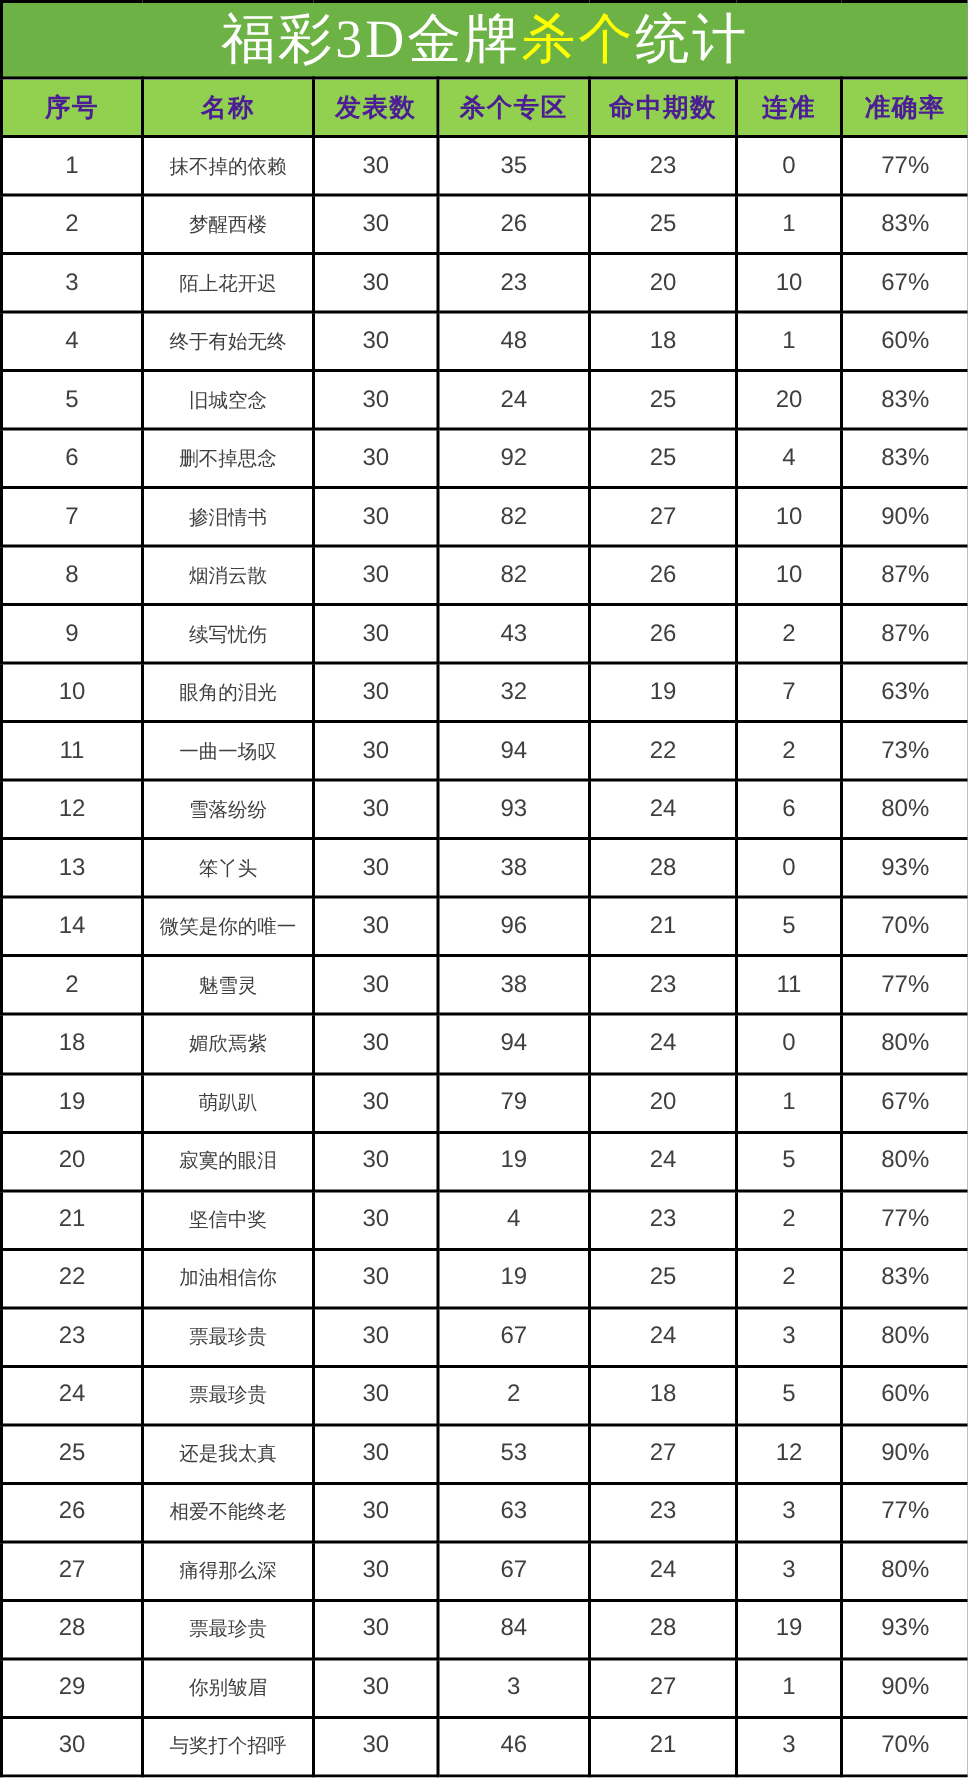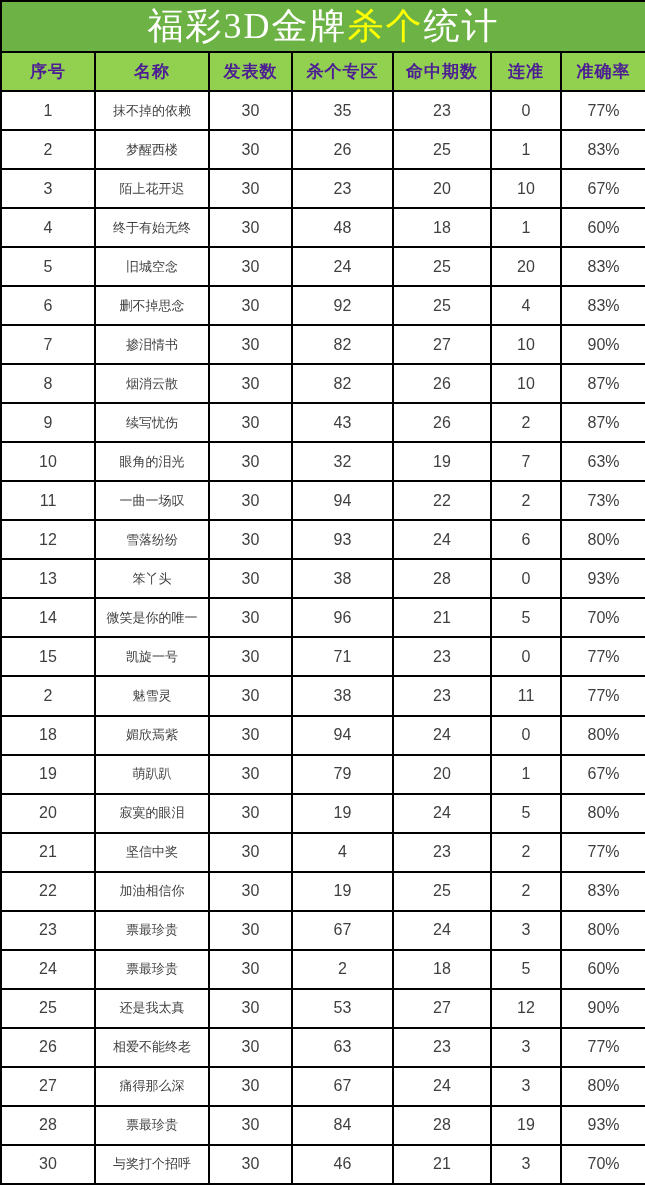--- a/index.html
+++ b/index.html
@@ -197,29 +197,20 @@
         <tr>
     <td class="cell-index">14</td>
     <td class="cell-name">微笑是你的唯一</td>
     <td class="cell-published-count">30</td>
     <td class="cell-kill-zone">96</td>
     <td class="cell-hit-periods">21</td>
     <td class="cell-streak">5</td>
     <td class="cell-accuracy">70%</td>
   </tr>
         <tr>
-    <td class="cell-index">15</td>
-    <td class="cell-name">凯旋一号</td>
-    <td class="cell-published-count">30</td>
-    <td class="cell-kill-zone">71</td>
-    <td class="cell-hit-periods">23</td>
-    <td class="cell-streak">0</td>
-    <td class="cell-accuracy">77%</td>
-  </tr>
-        <tr>
     <td class="cell-index">2</td>
     <td class="cell-name">魅雪灵</td>
     <td class="cell-published-count">30</td>
     <td class="cell-kill-zone">38</td>
     <td class="cell-hit-periods">23</td>
     <td class="cell-streak">11</td>
     <td class="cell-accuracy">77%</td>
   </tr>
         <tr>
     <td class="cell-index">18</td>
@@ -312,20 +303,29 @@
     <td class="cell-accuracy">80%</td>
   </tr>
         <tr>
     <td class="cell-index">28</td>
     <td class="cell-name">票最珍贵</td>
     <td class="cell-published-count">30</td>
     <td class="cell-kill-zone">84</td>
     <td class="cell-hit-periods">28</td>
     <td class="cell-streak">19</td>
     <td class="cell-accuracy">93%</td>
+  </tr>
+        <tr>
+    <td class="cell-index">29</td>
+    <td class="cell-name">你别皱眉</td>
+    <td class="cell-published-count">30</td>
+    <td class="cell-kill-zone">3</td>
+    <td class="cell-hit-periods">27</td>
+    <td class="cell-streak">1</td>
+    <td class="cell-accuracy">90%</td>
   </tr>
         <tr>
     <td class="cell-index">30</td>
     <td class="cell-name">与奖打个招呼</td>
     <td class="cell-published-count">30</td>
     <td class="cell-kill-zone">46</td>
     <td class="cell-hit-periods">21</td>
     <td class="cell-streak">3</td>
     <td class="cell-accuracy">70%</td>
   </tr>

